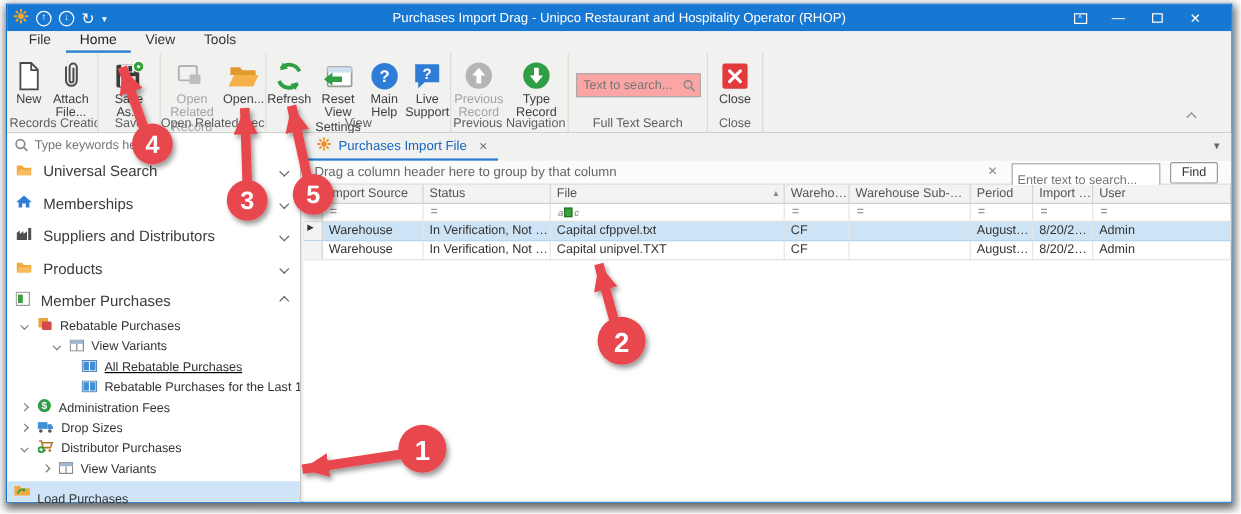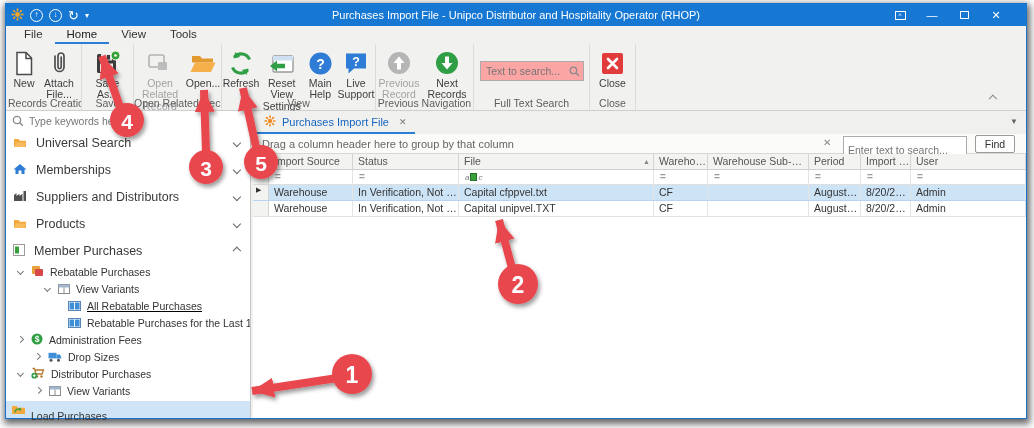--- a/index.html
+++ b/index.html
@@ -127,21 +127,21 @@
                 <line x1="8.8" y1="4.2" x2="10.7" y2="2.3"></line>
               </g>
               <circle cx="6.5" cy="6.5" r="2.4" fill="#f6a623"></circle>
             </svg>
         </span>
         <span class="qcirc">↑</span>
         <span class="qcirc">↓</span>
         <span class="qrefresh">↻</span>
         <span class="qcaret">▾</span>
       </div>
-      <div class="title-text">Purchases Import File - Unipco Distributor and Hospitality Operator (RHOP)</div>
+      <div class="title-text">Purchases Import Drag - Unipco Restaurant and Hospitality Operator (RHOP)</div>
       <div class="wcontrols">
         <span class="wc">
             <span class="wc-ribbon">˄</span>
           </span>
         <span class="wc">—</span>
         <span class="wc">
             <span class="wc-box"></span>
           </span>
         <span class="wc">✕</span>
       </div>
@@ -280,21 +280,21 @@
                 </span>
               <span>Previous Record</span>
             </div>
             <div class="rbtn" style="width:50px;">
               <span class="ricon">
                   <svg width="26" height="26">
                     <circle cx="13" cy="13" r="11" fill="#2f9e44"></circle>
                     <path d="M13 19.5L7.5 13H11V6.5h4V13h3.5z" fill="#fff"></path>
                   </svg>
                 </span>
-              <span>Next Records</span>
+              <span>Type Record</span>
             </div>
           </div>
           <div class="glabel">Previous Navigation</div>
         </div>
 
         <div class="rgroup" style="left:468px;width:116px;">
           <div class="fts-input">
             <input type="text" placeholder="Text to search..." style="">
             <svg width="11" height="11">
                 <circle cx="4.4" cy="4.4" r="3.2" fill="none" stroke="#8a8a8a" stroke-width="1.3"></circle>
@@ -411,21 +411,21 @@
       <div class="titem" style="top:220px;padding-left:9px;">
         <span class="arr">
             <span class="tchev right"></span>
           </span>
         <span><svg width="12" height="12">
               <circle cx="6" cy="6" r="5.5" fill="#2f9e44"></circle>
               <text x="6" y="9" font-size="8.5" fill="#fff" text-anchor="middle" font-weight="bold" font-family="Liberation Sans, sans-serif">$</text>
             </svg></span>
         <span class="lbl">Administration Fees</span>
       </div>
-      <div class="titem" style="top:237px;padding-left:26px;">
+      <div class="titem" style="top:237px;padding-left:9px;">
         <span class="arr">
             <span class="tchev right"></span>
           </span>
         <span><svg width="14" height="10">
               <rect x="0.5" y="0.8" width="8" height="5.6" fill="#3f8fd6"></rect>
               <path d="M8.5 2.6h3.2l1.5 2.2v1.6H8.5z" fill="#3f8fd6"></path>
               <circle cx="3" cy="8.2" r="1.5" fill="#555"></circle>
               <circle cx="10.5" cy="8.2" r="1.5" fill="#555"></circle>
             </svg></span>
         <span class="lbl">Drop Sizes</span>

